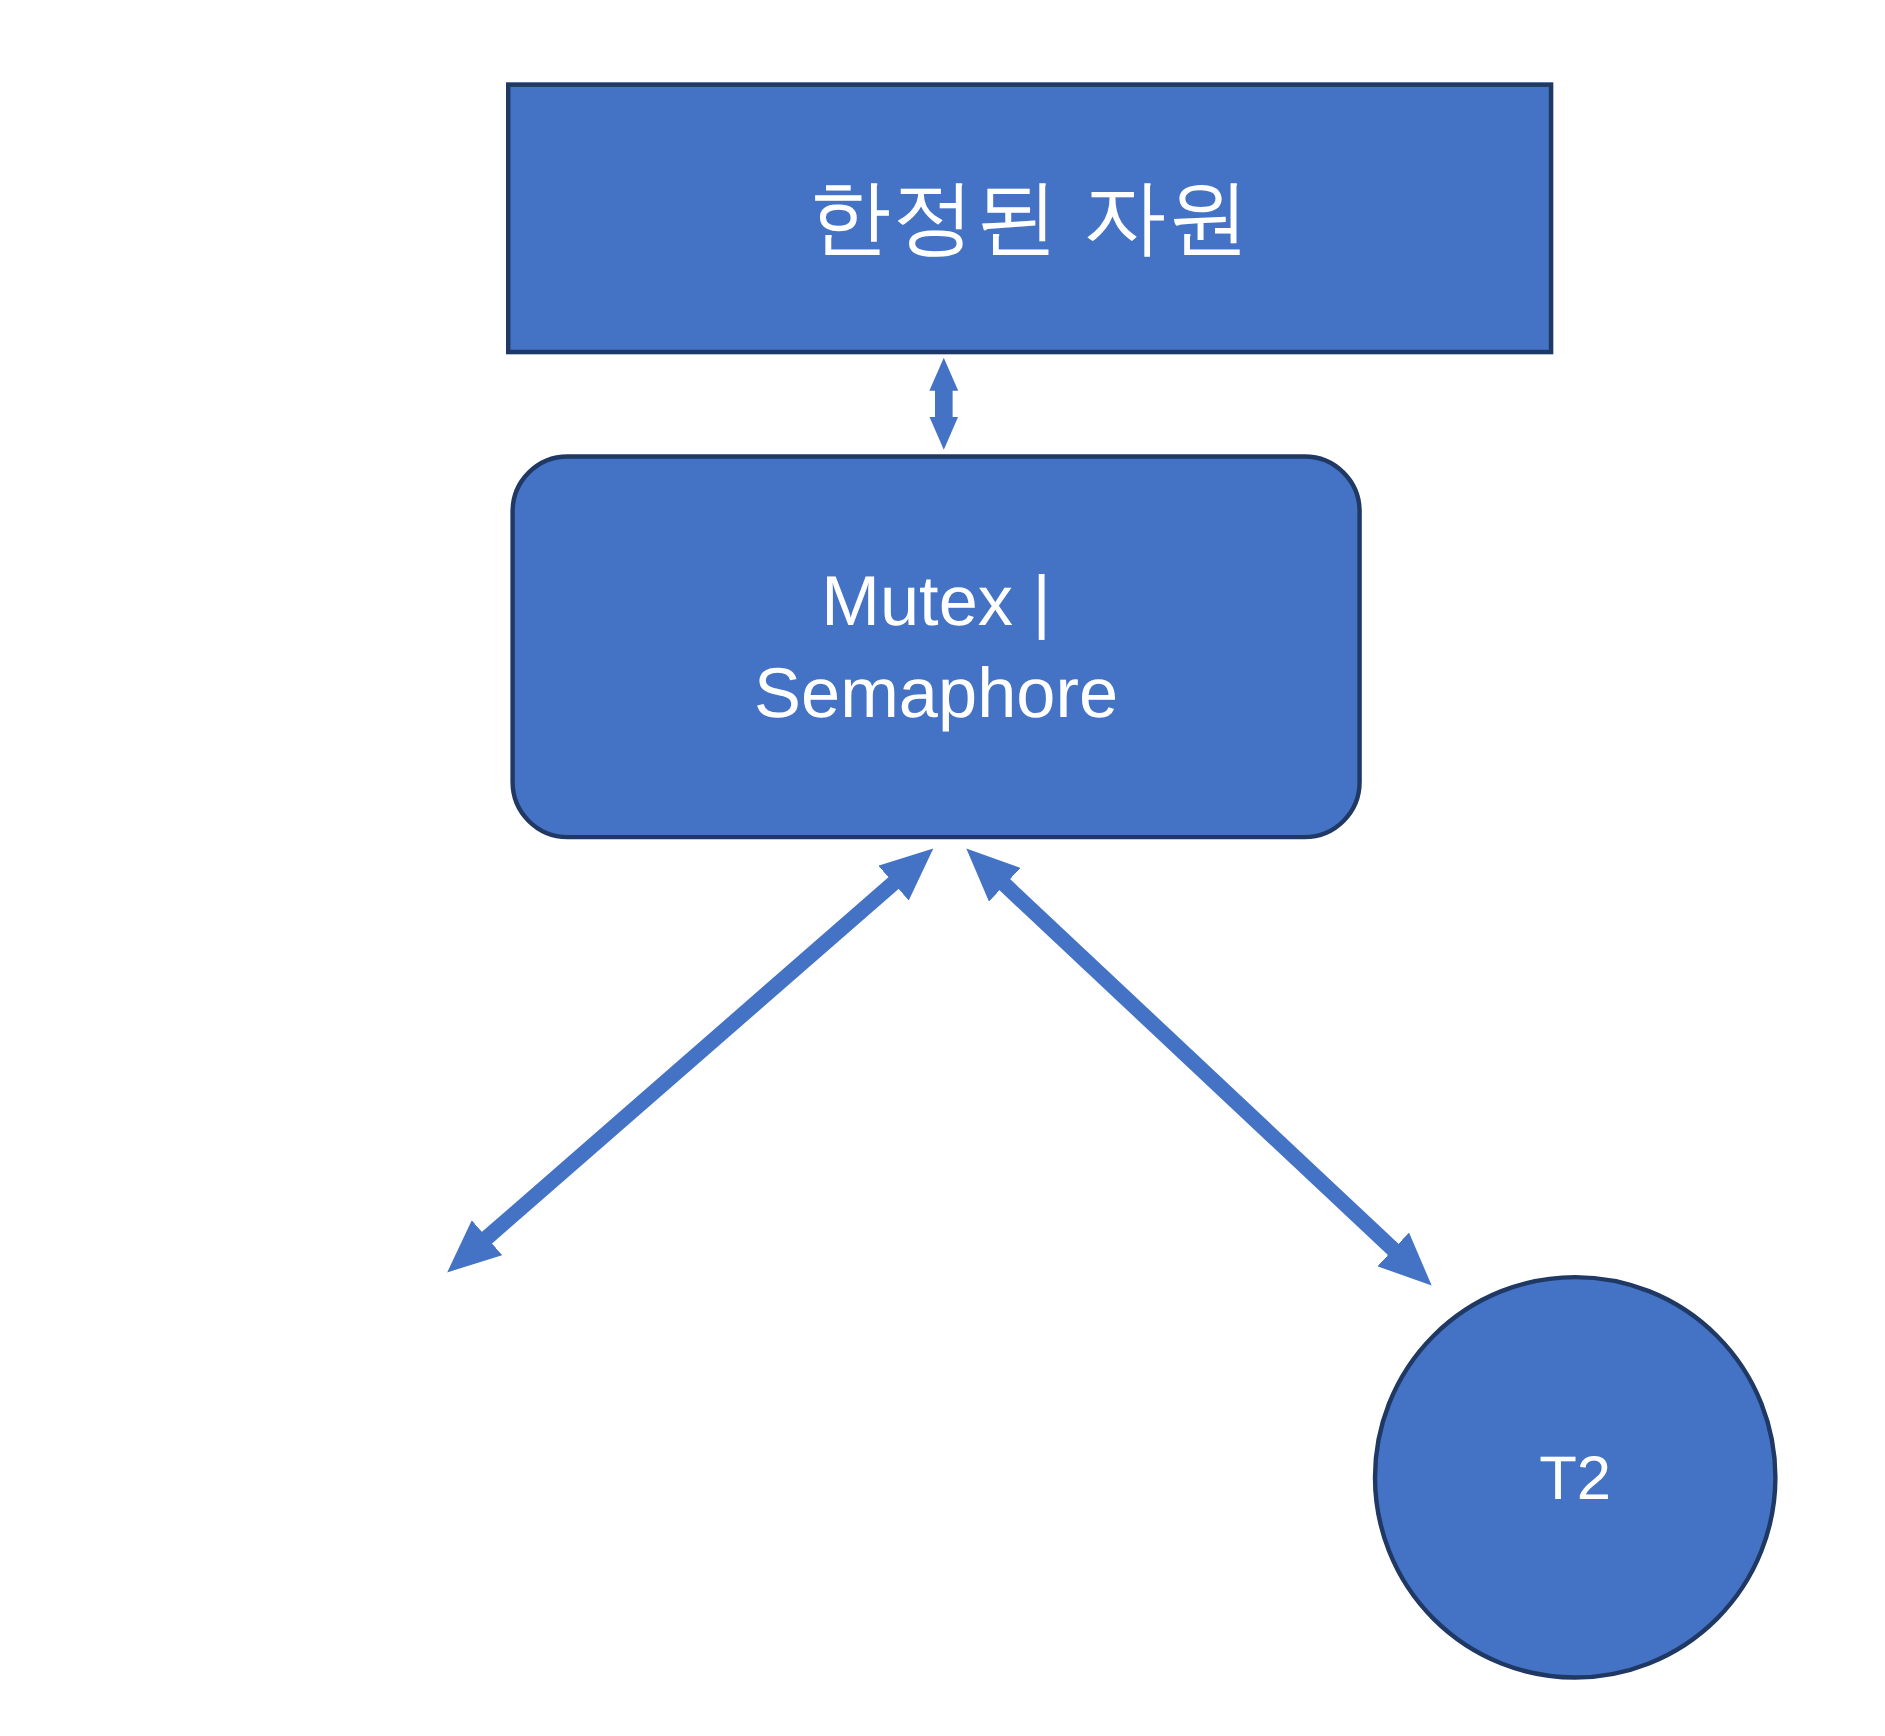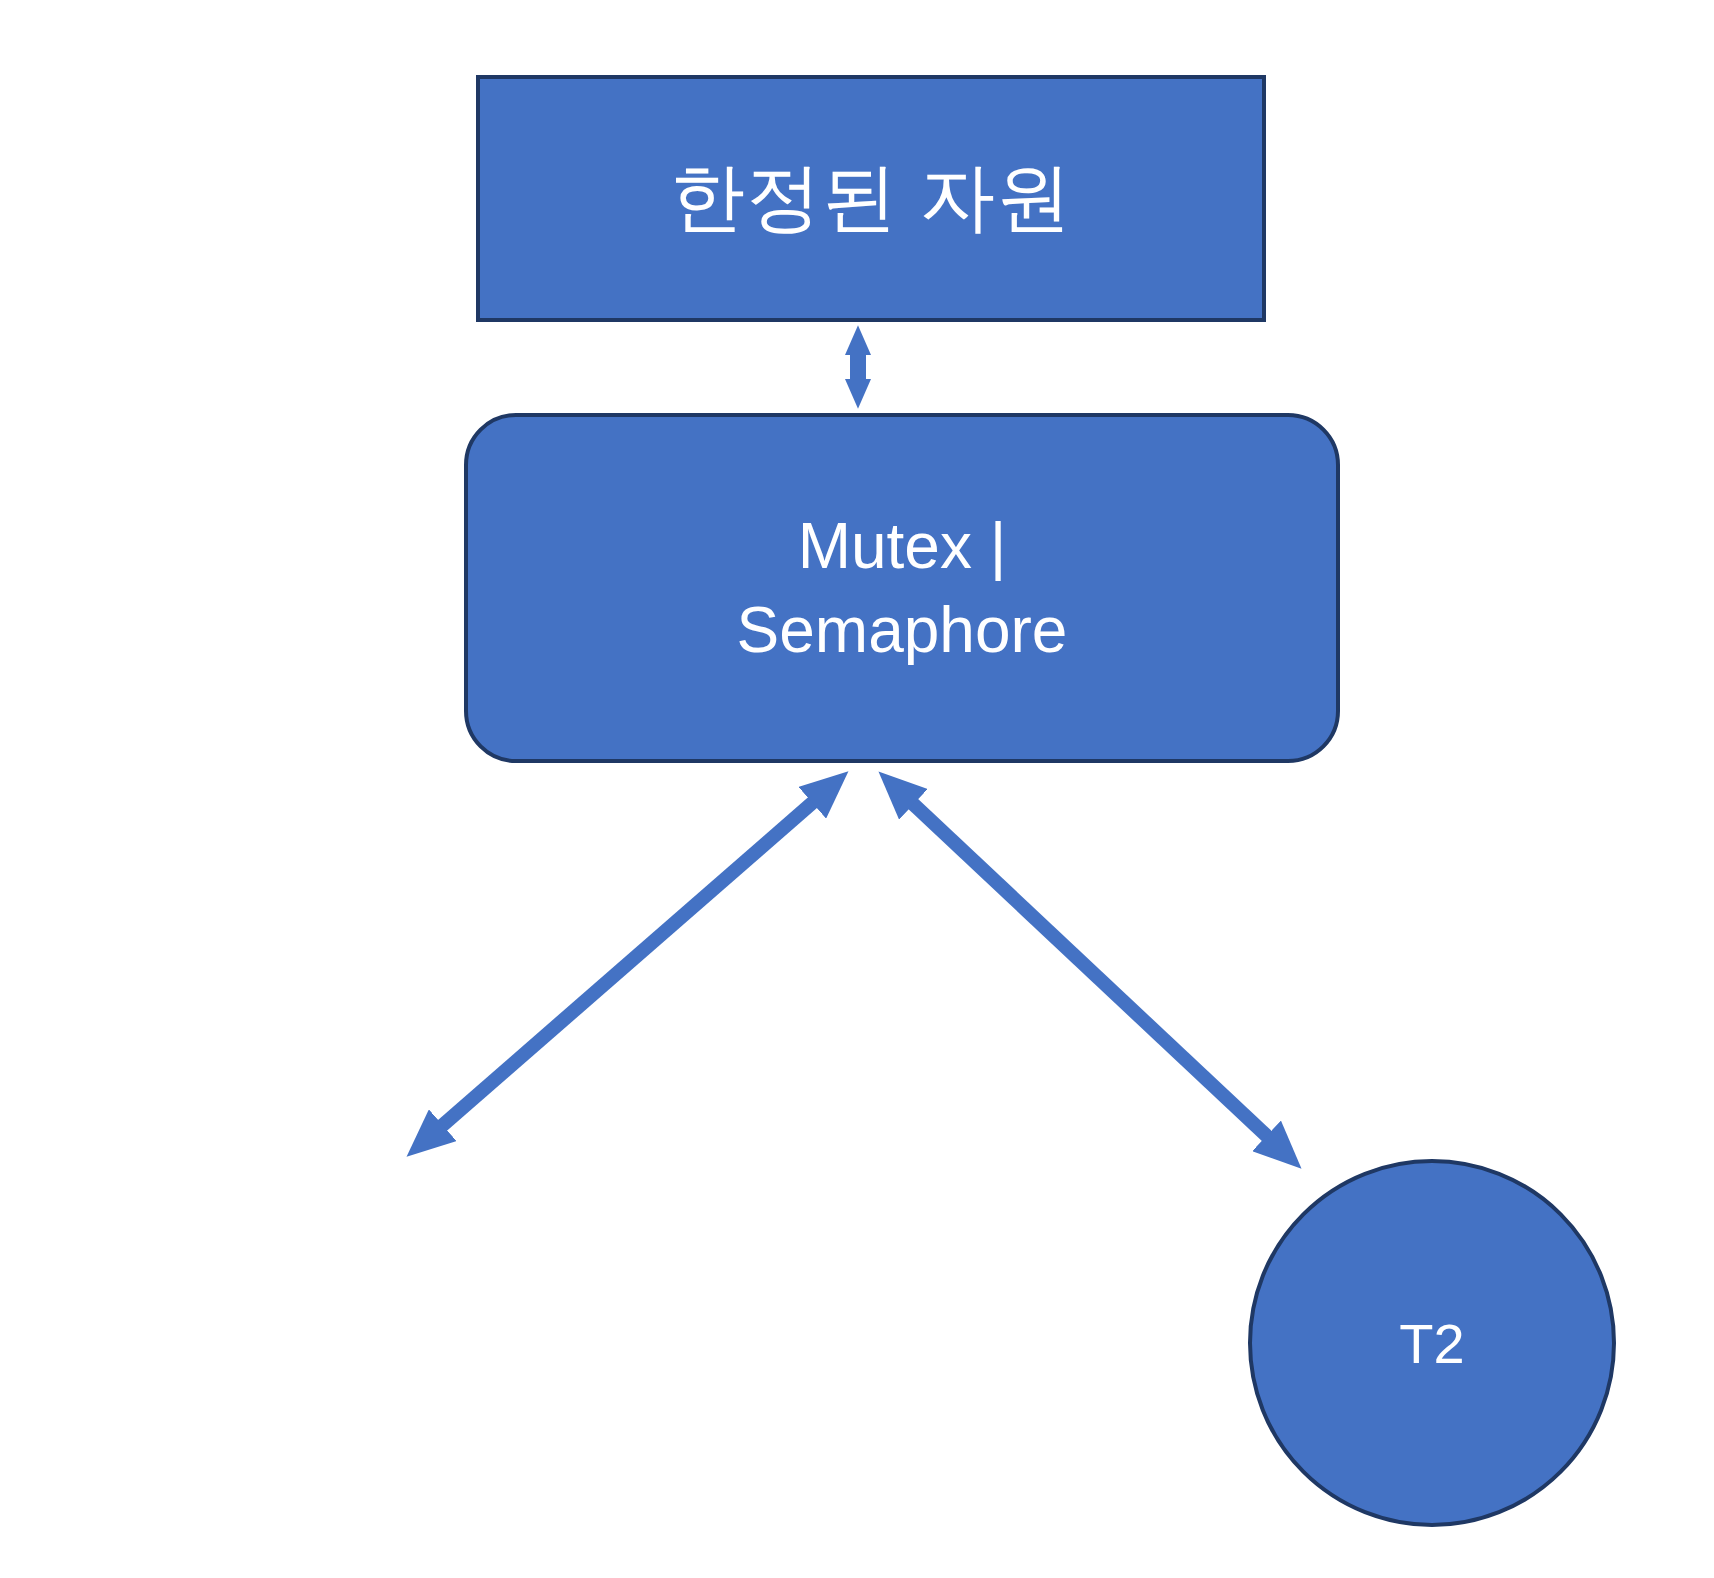--- a/index.html
+++ b/index.html
@@ -27,28 +27,27 @@
     background: var(--node-fill);
     border: 4px solid var(--node-border);
     color: var(--label-text);
     display: flex;
     align-items: center;
     justify-content: center;
     text-align: center;
   }
   .node-resource {
     left: 460px; top: 75px;
-    width: 790px; height: 247px;
+    width: 952px; height: 247px;
     font-size: 75px;
     letter-spacing: 1px;
-    margin-left: 16px;
   }
   .node-lock {
     left: 464px; top: 413px;
-    width: 876px; height: 350px;
+    width: 774px; height: 350px;
     border-radius: 52px;
     font-size: 64px;
     line-height: 84px;
   }
   .node-circle {
     border-radius: 50%;
     font-size: 56px;
   }
   .node-t1 {
     left: 113px; top: 1110px;

